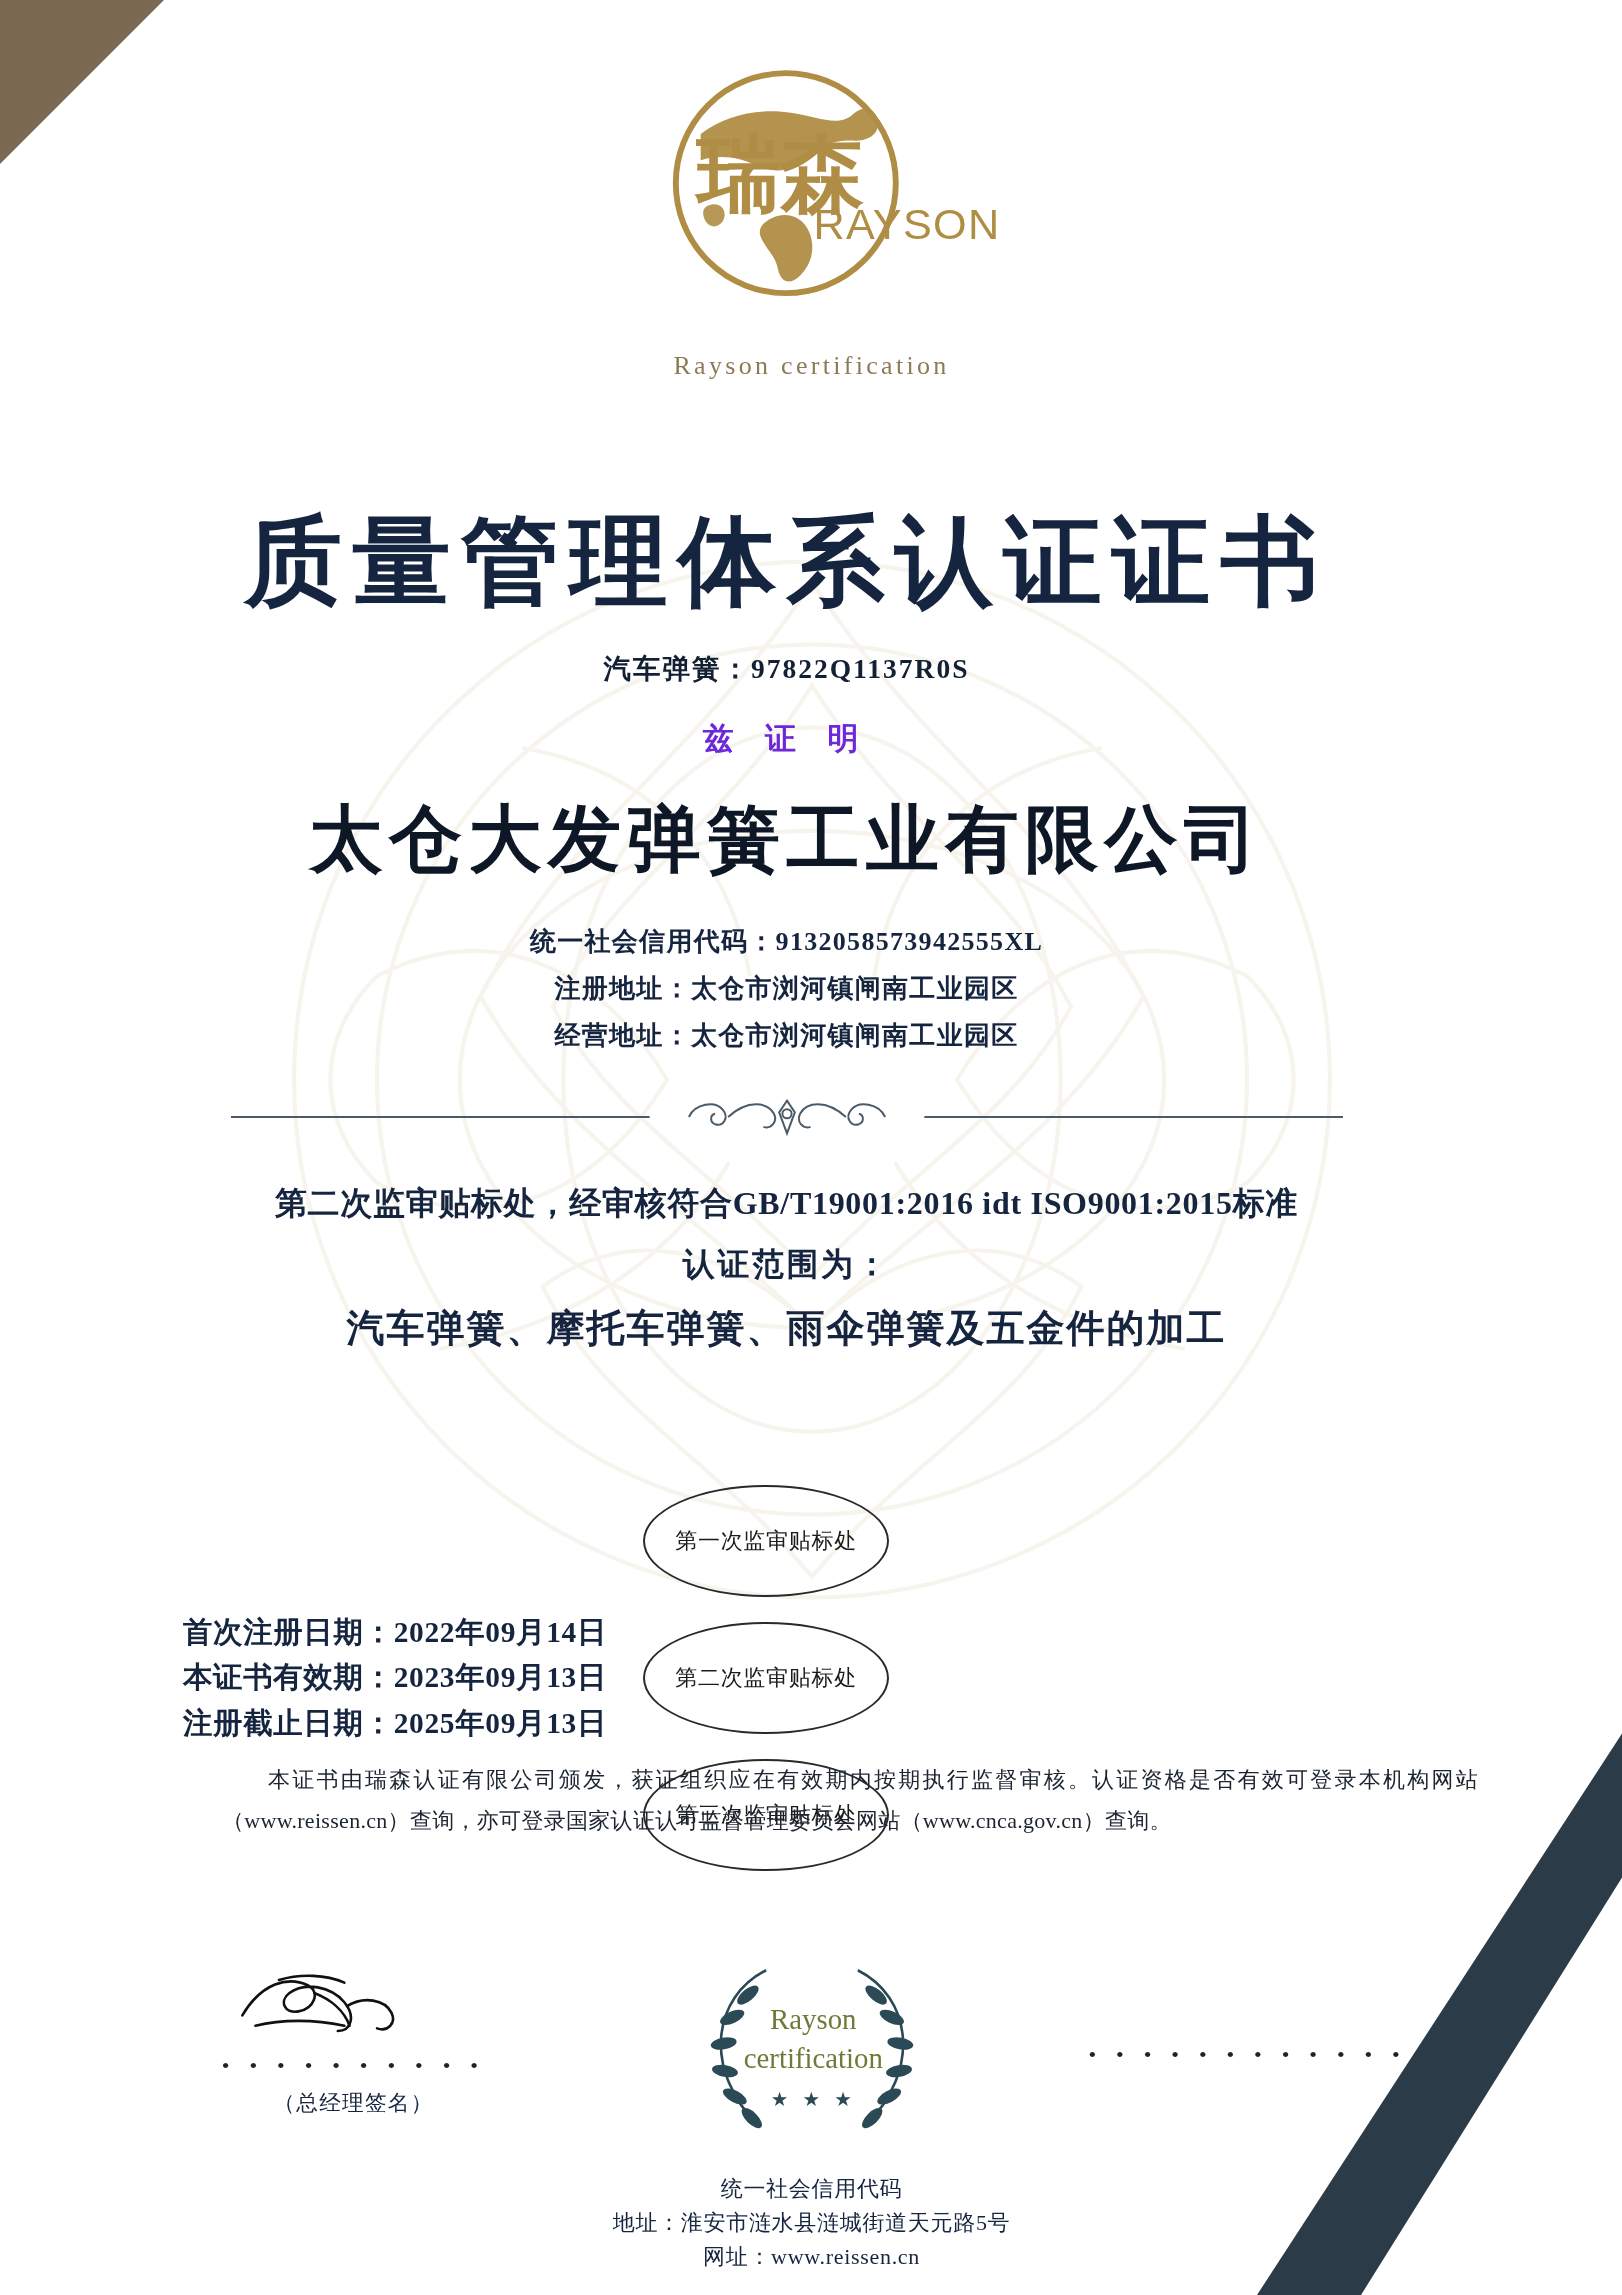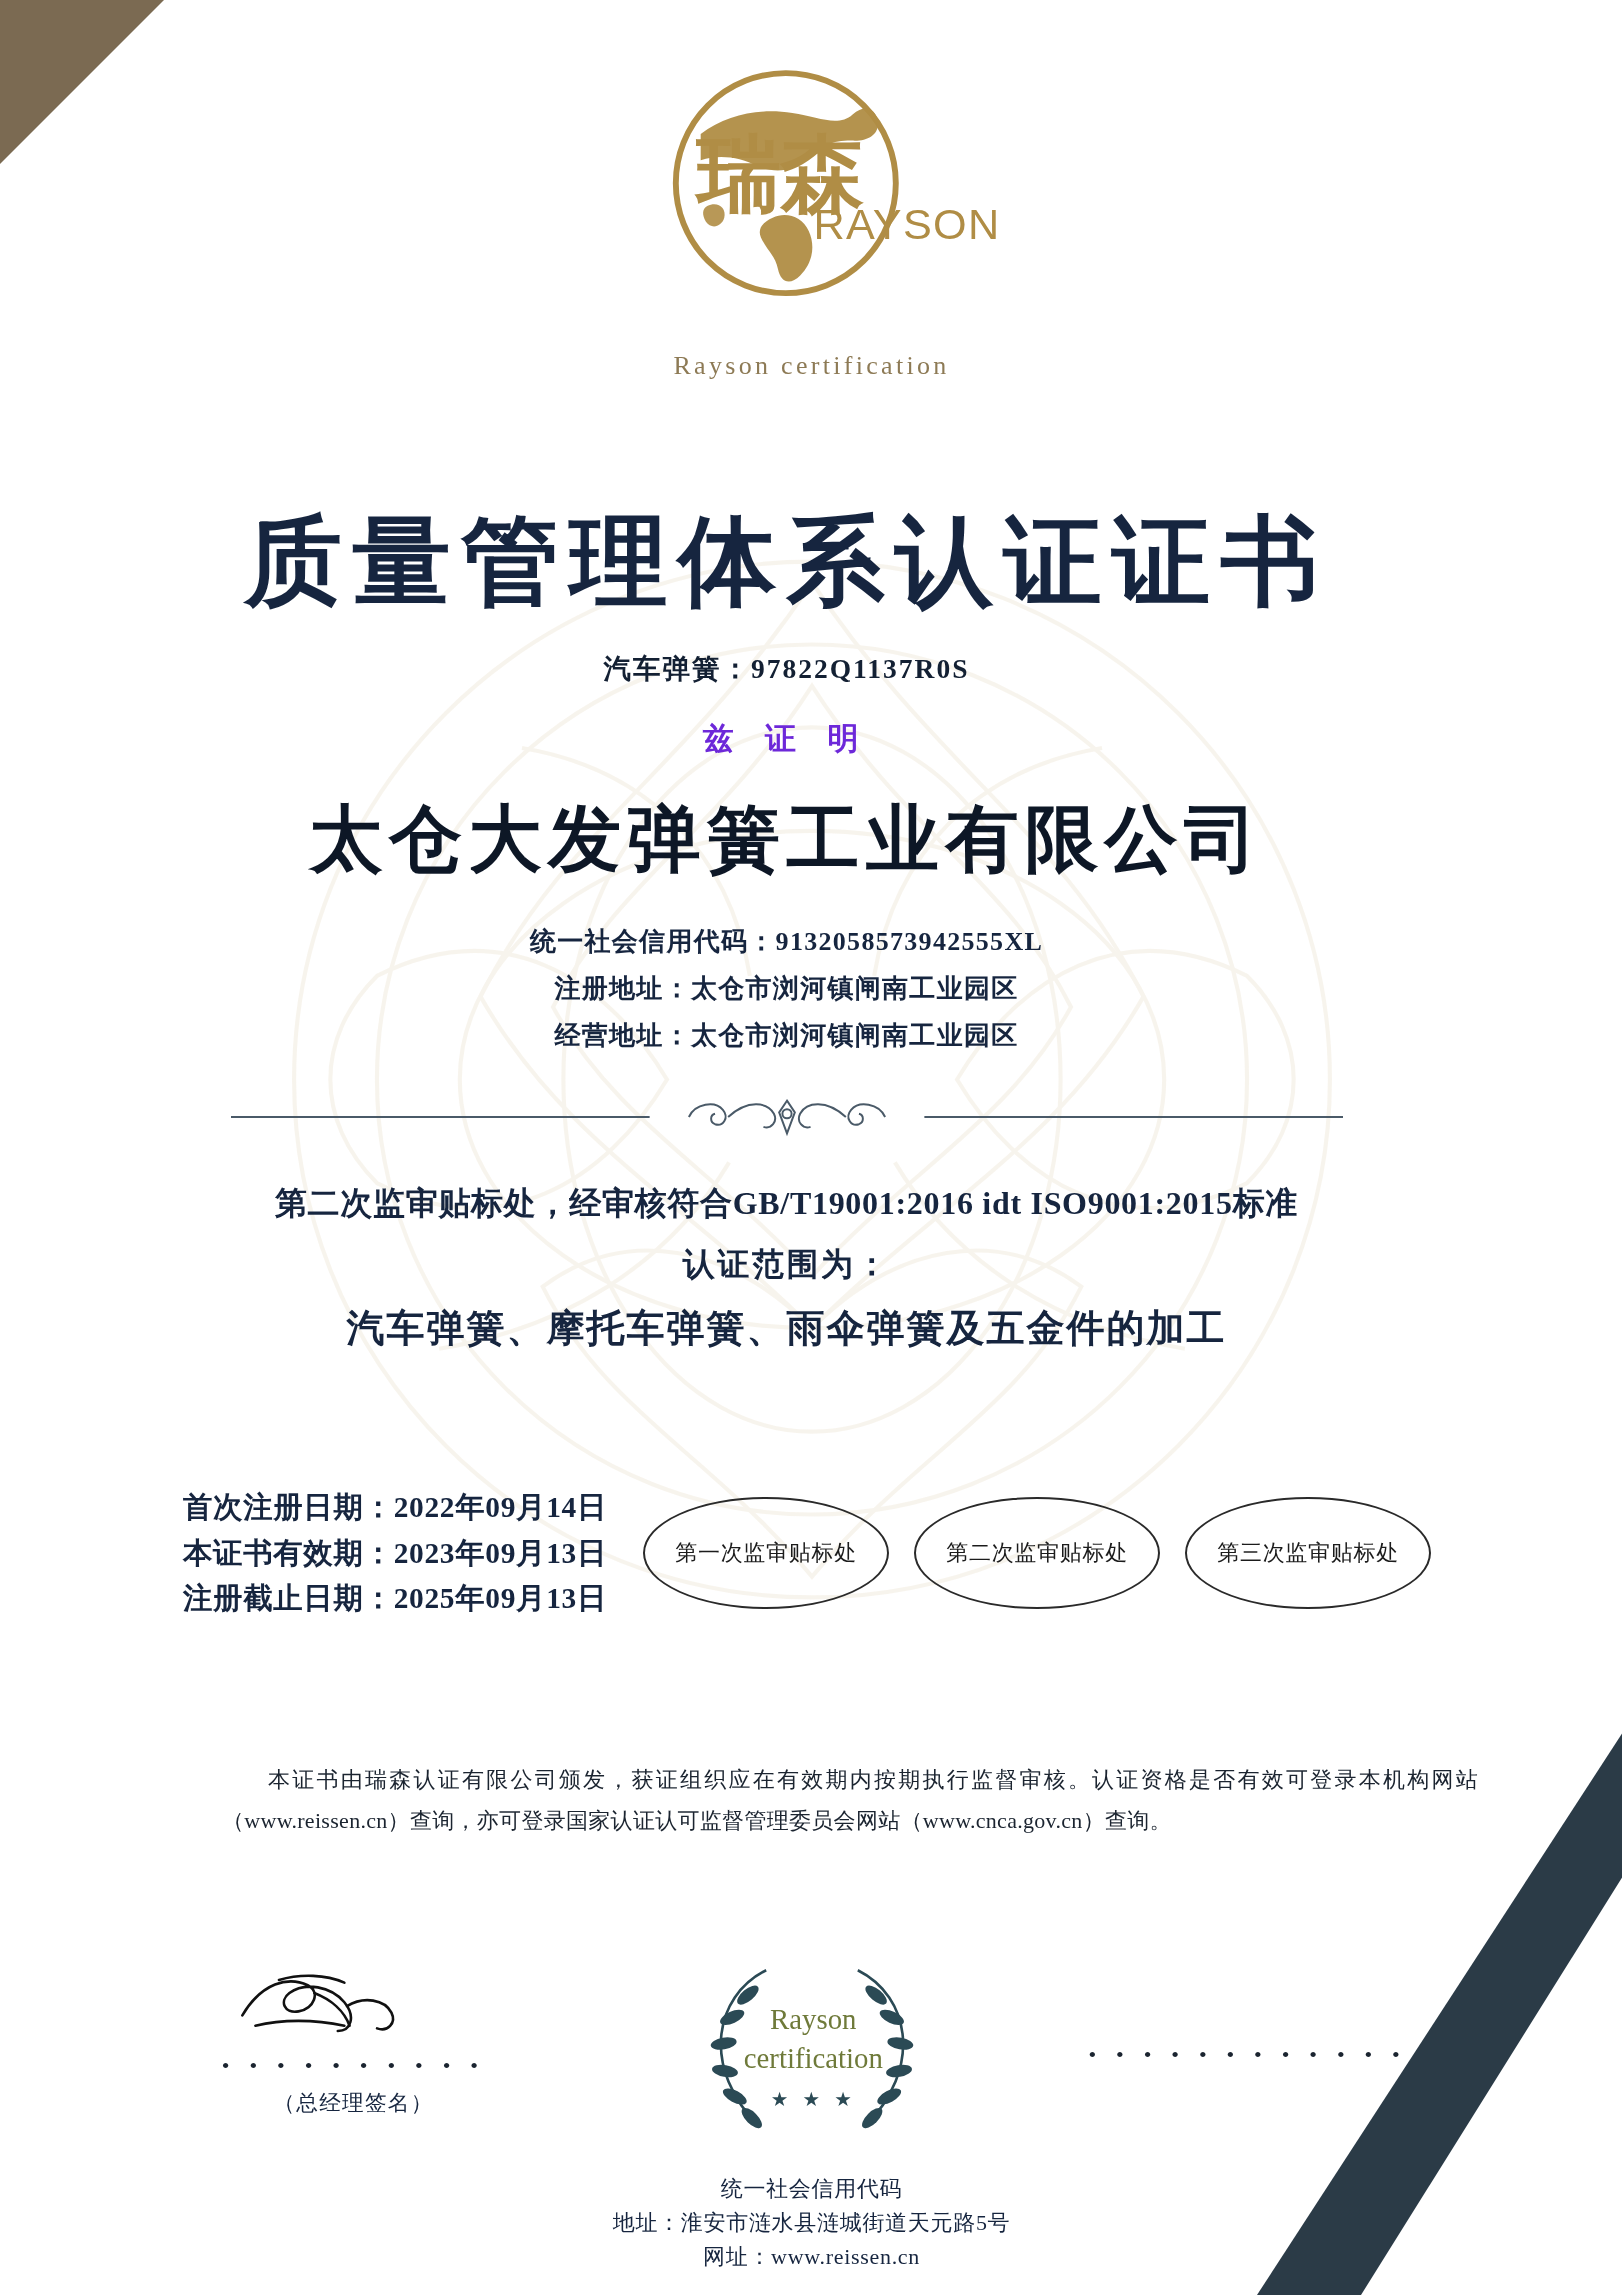--- a/index.html
+++ b/index.html
@@ -162,20 +162,21 @@
     font-weight: bold;
     letter-spacing: 0.7px;
     color: #16253f;
     line-height: 1.55;
     white-space: nowrap;
   }
   .ovals {
     margin-left: 36px;
     display: flex;
     gap: 25px;
+    flex-direction: column;
   }
   .oval {
     width: 242px;
     height: 108px;
     border: 2px solid #2a2a2a;
     border-radius: 50%;
     display: flex;
     align-items: center;
     justify-content: center;
     font-size: 22px;

